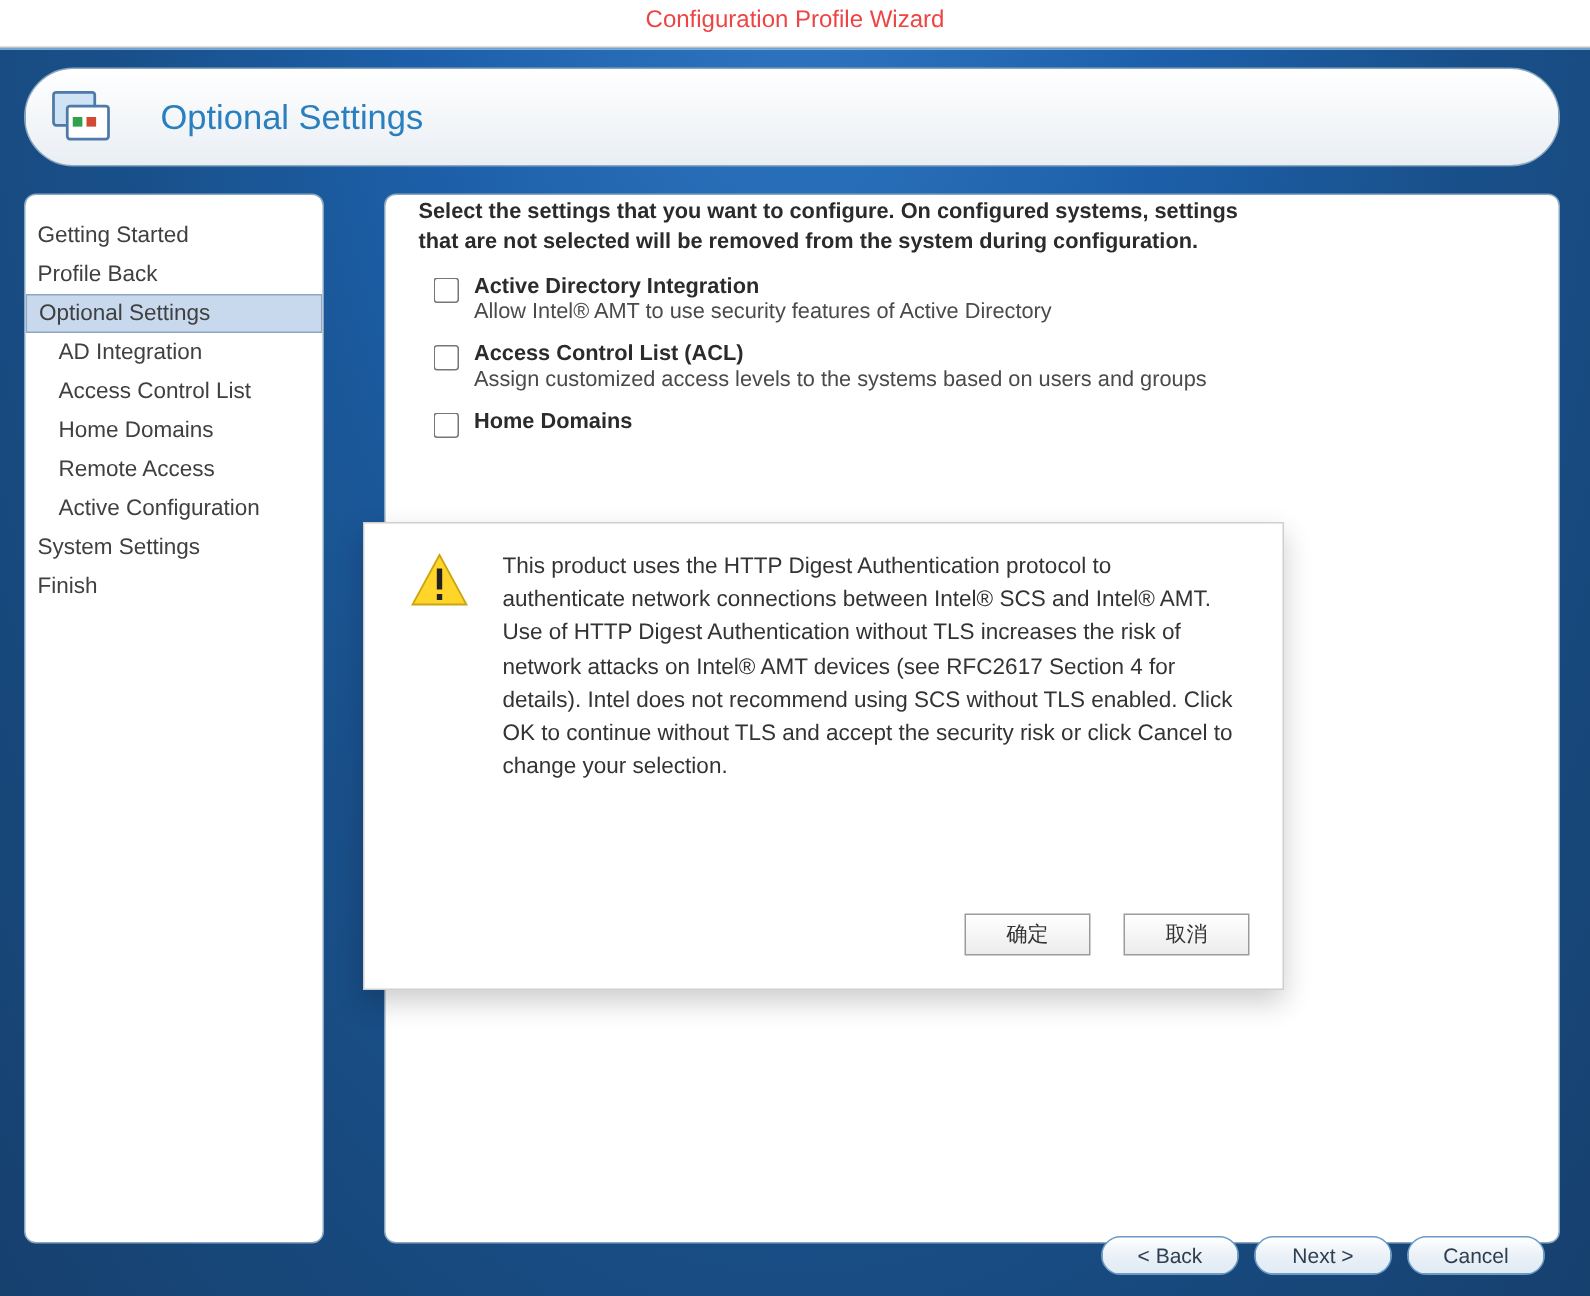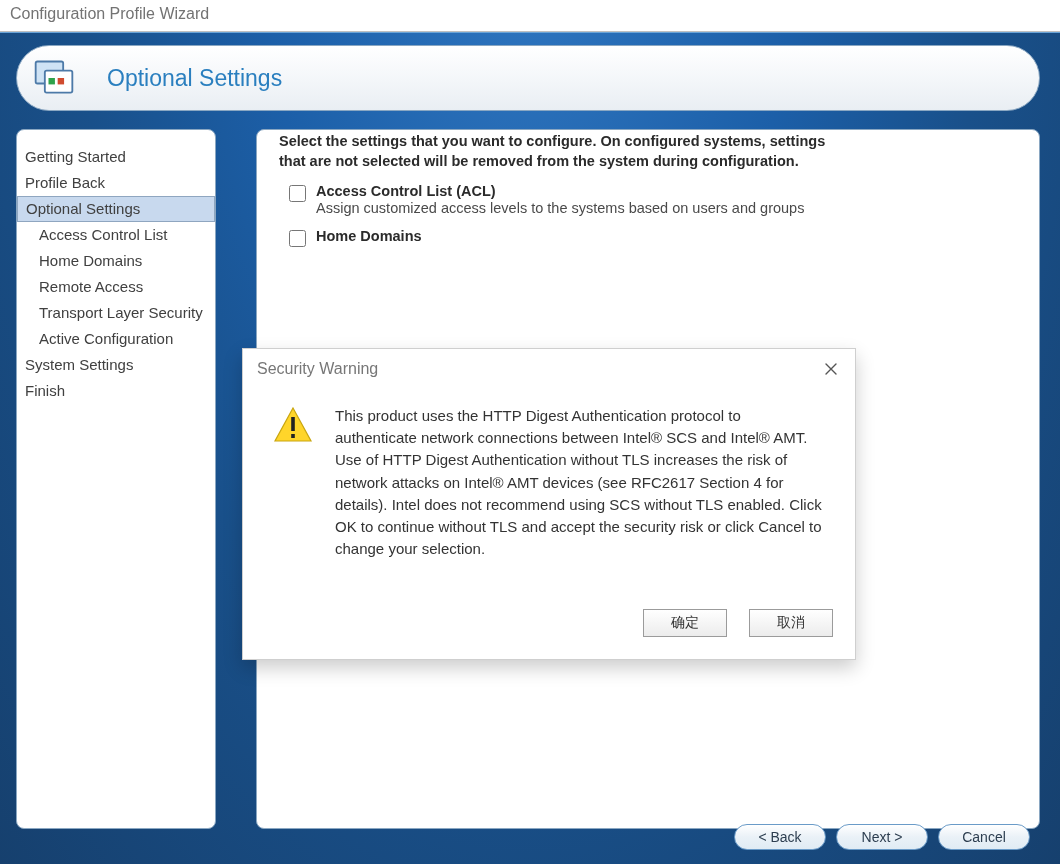--- a/index.html
+++ b/index.html
@@ -14,22 +14,23 @@
       overflow: hidden;
       position: relative;
     }
 
     
     .titlebar {
       height: 32px;
       border-bottom: 1px solid #bfbfbf;
       padding: 5px 10px;
       font-size: 16px;
-      color: #737373;
-      background: #fff;
+      color: #ef4444;
+      background: #fff;
+      text-align: center;
     }
 
     
     .blue-frame {
       position: relative;
       width: 1060px;
       height: 832px;
       background: radial-gradient(ellipse at 50% -10%, #2f76c0 0%, #1c5fa8 35%, #19508a 60%, #16406e 100%);
       border-top: 1px solid #6aa4d8;
     }
@@ -224,36 +225,43 @@
       </svg>
     </div>
     <div class="header-title">Optional Settings</div>
   </div>
 
   <div class="sidebar">
     <ul>
       <li>Getting Started</li>
       <li>Profile Back</li>
       <li class="selected">Optional Settings</li>
+      <li class="sub">AD Integration</li>
       <li class="sub">Access Control List</li>
       <li class="sub">Home Domains</li>
       <li class="sub">Remote Access</li>
-      <li class="sub">Transport Layer Security</li>
       <li class="sub">Active Configuration</li>
       <li>System Settings</li>
       <li>Finish</li>
     </ul>
   </div>
 
   <div class="content">
     <div class="intro">
       <span>Select the settings that you want to configure. On configured systems, settings</span><br>
       <span>that are not selected will be removed from the system during configuration.</span>
     </div>
 
+    <div class="option-row">
+      <input type="checkbox" style="">
+      <div class="option-text">
+        <div class="opt-title">Active Directory Integration</div>
+        <div class="opt-desc">Allow Intel® AMT to use security features of Active Directory</div>
+      </div>
+    </div>
 
     <div class="option-row">
       <input type="checkbox" style="">
       <div class="option-text">
         <div class="opt-title">Access Control List (ACL)</div>
         <div class="opt-desc">Assign customized access levels to the systems based on users and groups</div>
       </div>
     </div>
 
     <div class="option-row">
@@ -268,28 +276,20 @@
   </div>
 
   <div class="footer">
     <button>&lt; Back</button>
     <button>Next &gt;</button>
     <button>Cancel</button>
   </div>
 </div>
 
 <div class="modal">
-  <div class="modal-titlebar">
-    <span>Security Warning</span>
-    <div class="modal-close">
-      <svg viewBox="0 0 12 12" width="12" height="12">
-          <path d="M1 1 L11 11 M11 1 L1 11" stroke="#555" stroke-width="1.4" stroke-linecap="round"></path>
-        </svg>
-    </div>
-  </div>
   <div class="modal-body">
     <div class="warn-icon">
       <svg viewBox="0 0 40 40" width="40" height="40">
         <polygon points="20,3 38,36 2,36" fill="#ffd52a" stroke="#c9a60f" stroke-width="1.2"></polygon>
         <rect x="18.2" y="12" width="3.6" height="14" fill="#222"></rect>
         <rect x="18.2" y="29" width="3.6" height="4" fill="#222"></rect>
       </svg>
     </div>
     <div class="modal-text">This product uses the HTTP Digest Authentication protocol to authenticate network connections between Intel® SCS and Intel® AMT. Use of HTTP Digest Authentication without TLS increases the risk of network attacks on Intel® AMT devices (see RFC2617 Section 4 for details). Intel does not recommend using SCS without TLS enabled. Click OK to continue without TLS and accept the security risk or click Cancel to change your selection.</div>
   </div>

